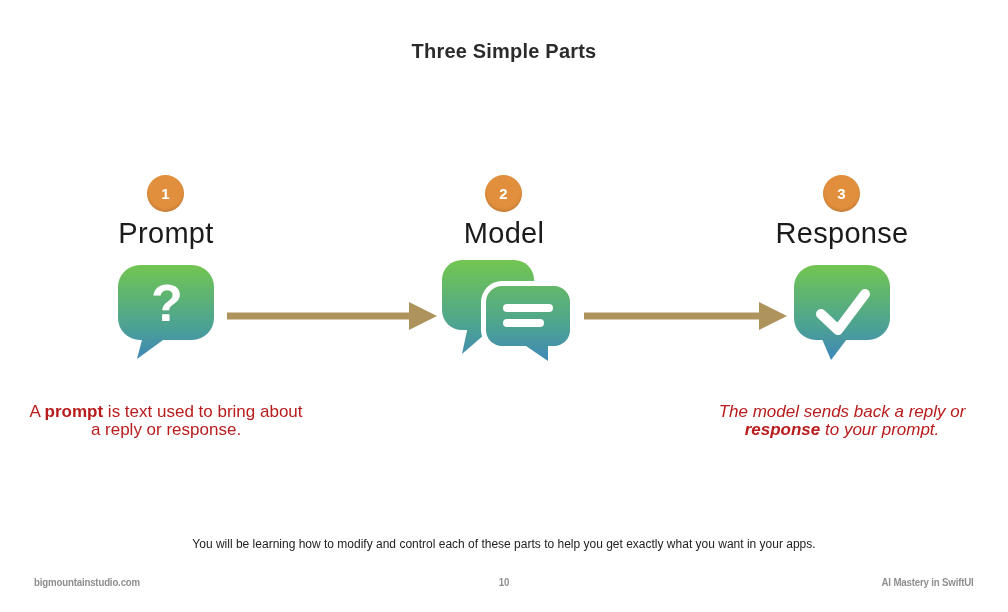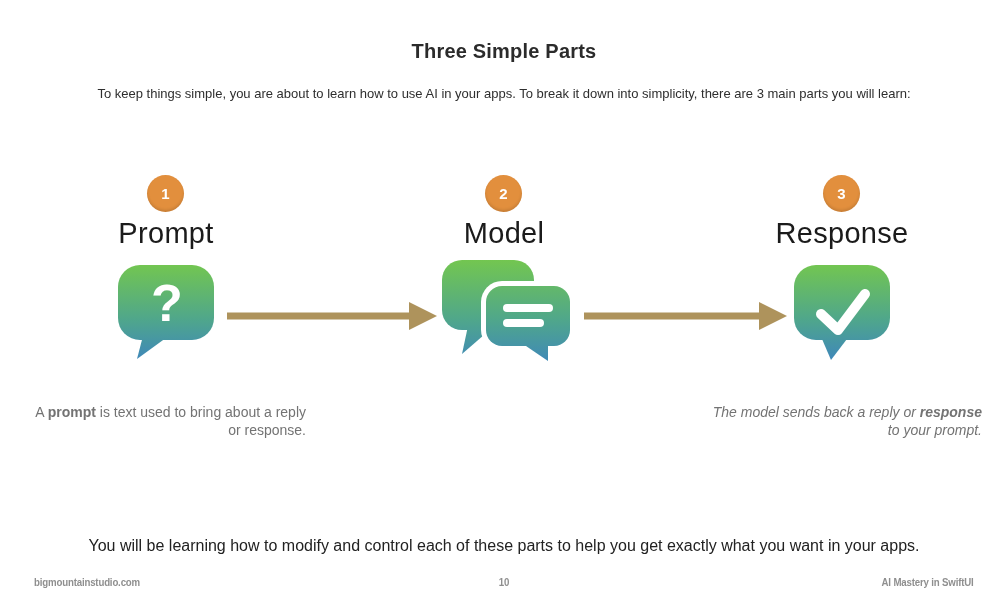--- a/index.html
+++ b/index.html
@@ -21,43 +21,42 @@
     color:#fff;font-size:15px;font-weight:700;
     box-shadow:inset 0 -2px 3px rgba(0,0,0,.12);
   }
   .part-label{
     position:absolute;top:217px;width:300px;text-align:center;
     font-size:29px;font-weight:300;color:#1b1b1b;letter-spacing:.3px;
   }
   .icon{position:absolute;}
   .arrow{position:absolute;top:298px;}
   .caption{
-    position:absolute;top:403px;width:280px;text-align:right;
-    font-size:14px;line-height:18px;color:#737373;
+    position:absolute;top:403px;width:280px;text-align:center;
+    font-size:17px;line-height:18px;color:#b91c1c;
   }
   .caption b{font-weight:700;}
   .closing{
     position:absolute;top:537px;left:0;width:100%;text-align:center;
-    font-size:16px;color:#222222;
+    font-size:12px;color:#222222;
   }
   .footer-left,.footer-page,.footer-right{
     position:absolute;top:576px;font-size:11px;font-weight:700;color:#8f8f8f;
     letter-spacing:-.2px;
   }
   .footer-left{left:34px;transform:scaleX(.88);transform-origin:left center;}
   .footer-page{left:0;width:100%;text-align:center;transform:scaleX(.88);transform-origin:center;}
   .footer-right{right:34px;transform:scaleX(.88);transform-origin:right center;}
 </style>
 </head>
 <body>
 
 <div class="page">
 
   <div class="title">Three Simple Parts</div>
-  <div class="intro">To keep things simple, you are about to learn how to use AI in your apps. To break it down into simplicity, there are 3 main parts you will learn:</div>
 
   <div class="badge" style="left:147px;">
     <span>1</span>
   </div>
   <div class="part-label" style="left:16px;">Prompt</div>
   <div class="icon" style="left:116px;top:262px;">
     <svg width="100" height="100" viewBox="0 0 100 100">
       <defs>
         <linearGradient id="gP" gradientUnits="userSpaceOnUse" x1="0" y1="0" x2="0" y2="100">
           <stop offset="0" style="stop-color:var(--bubble_green,#74C74E)"></stop>

